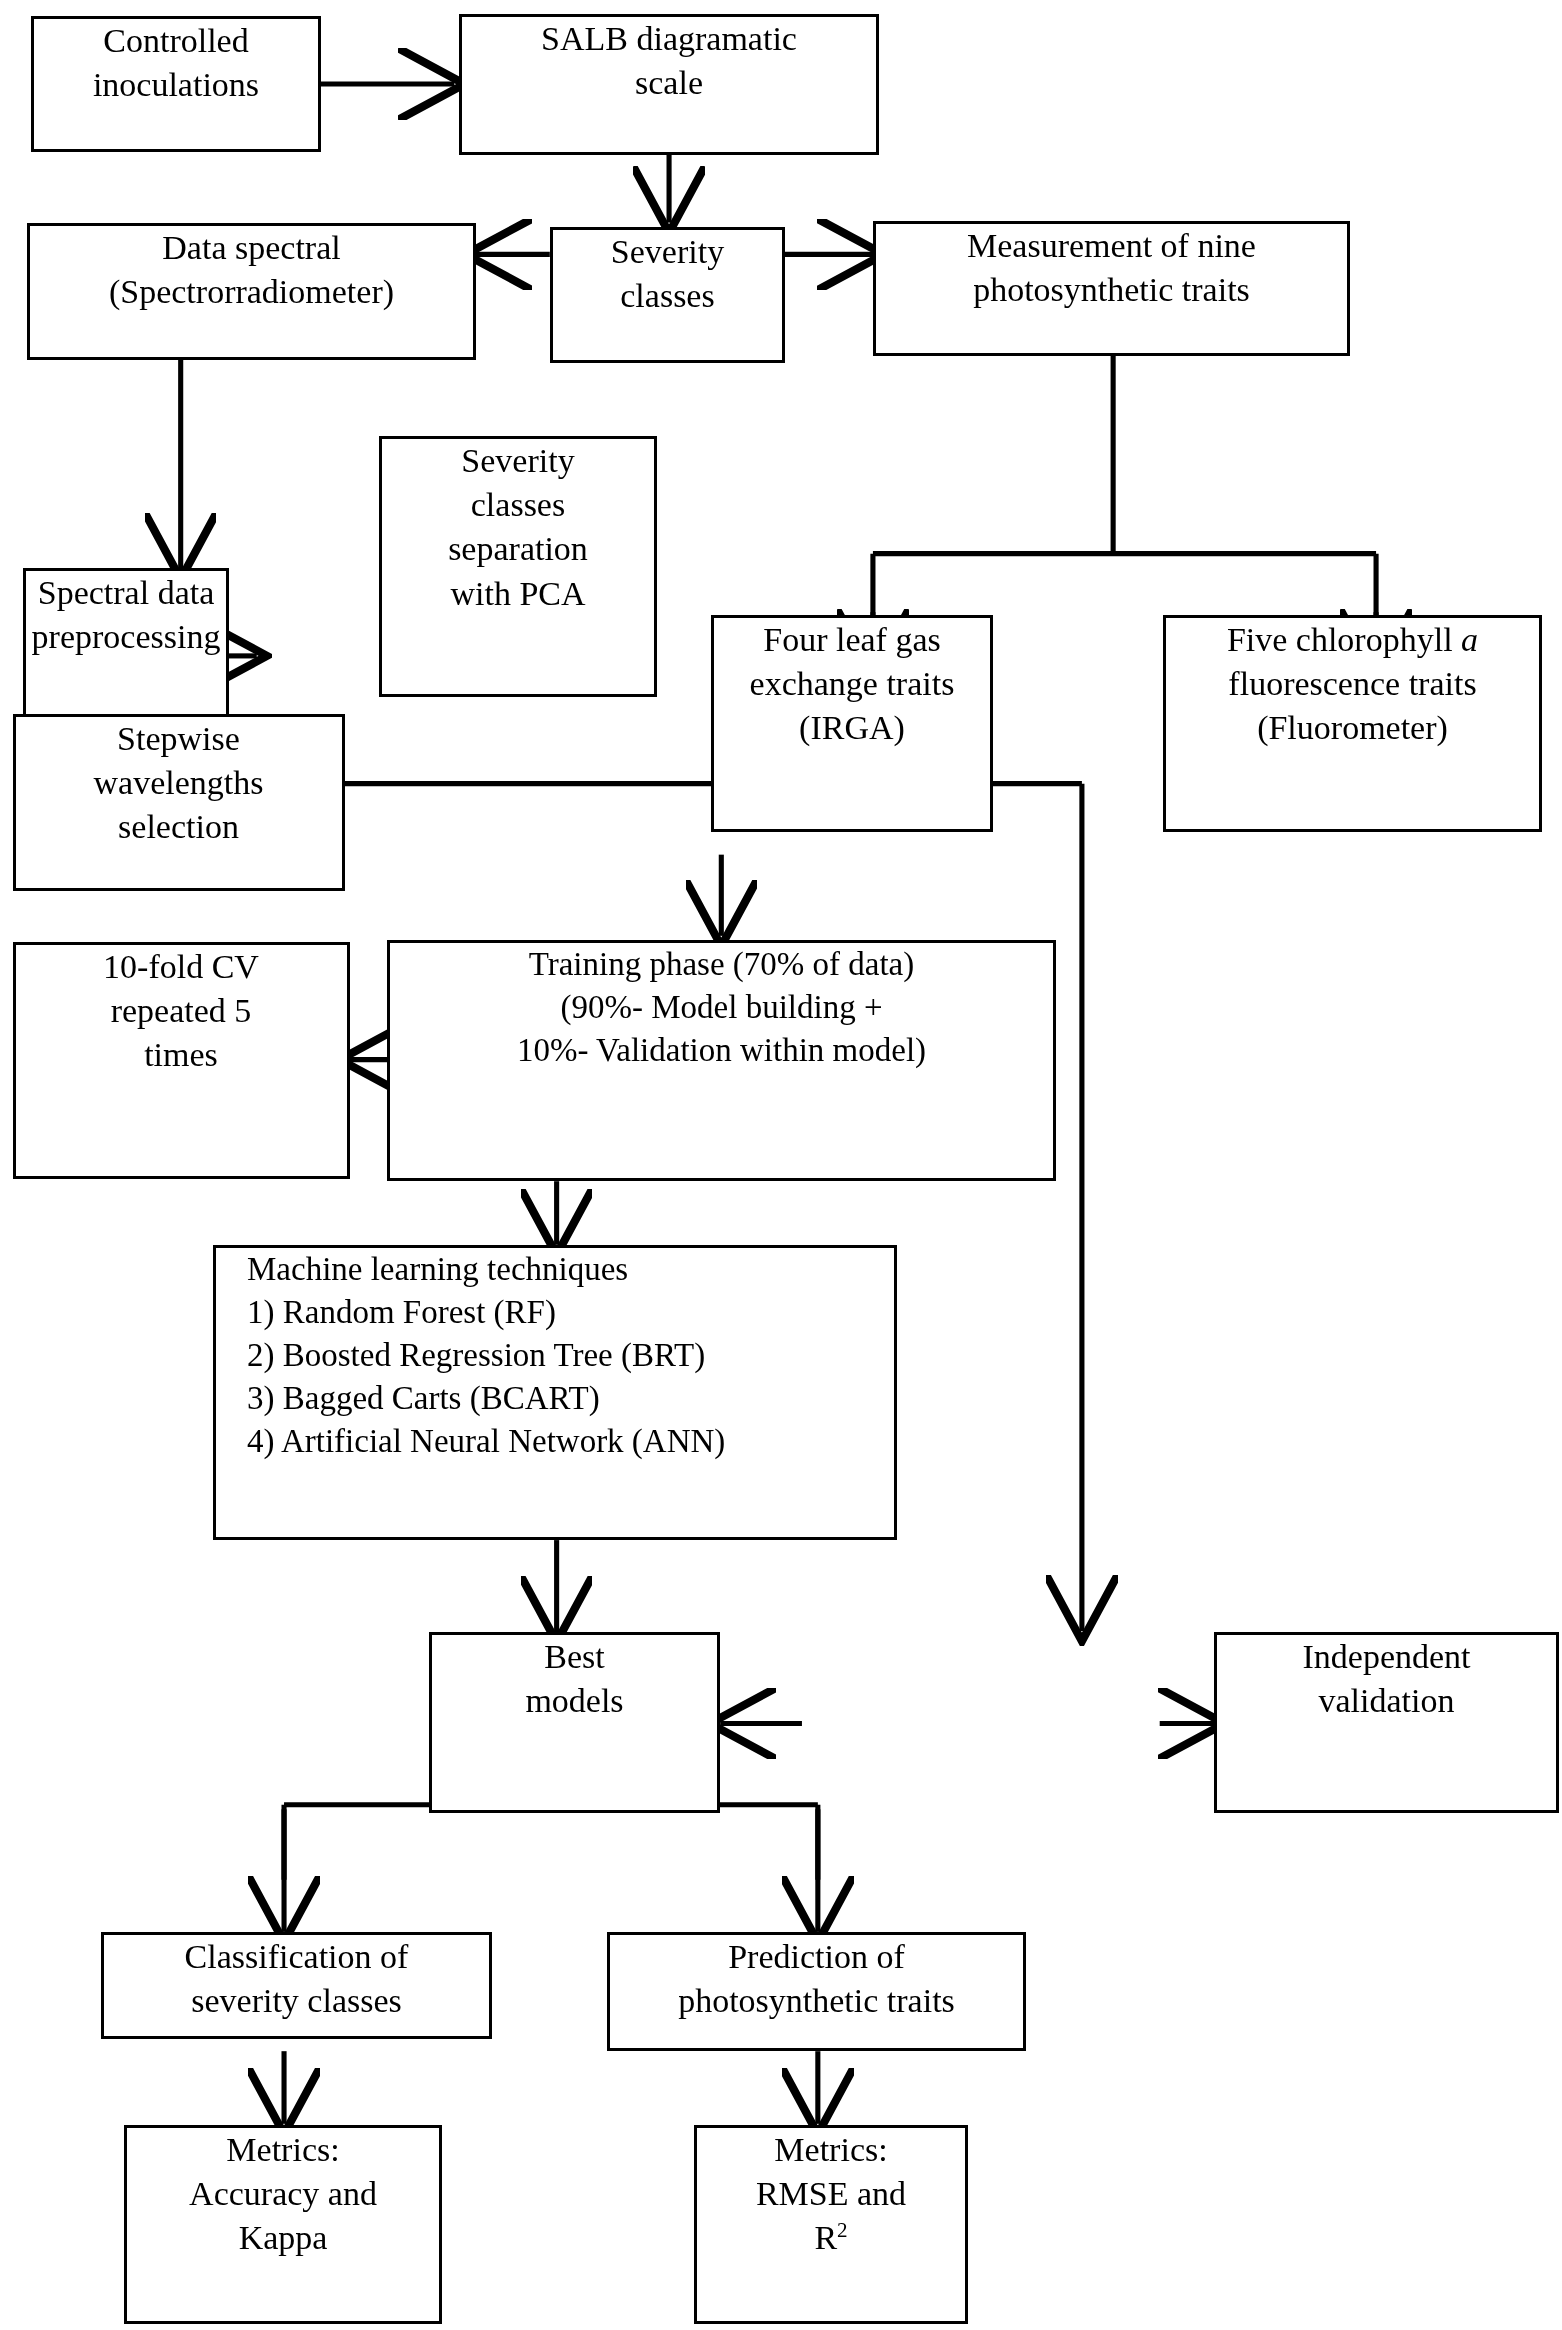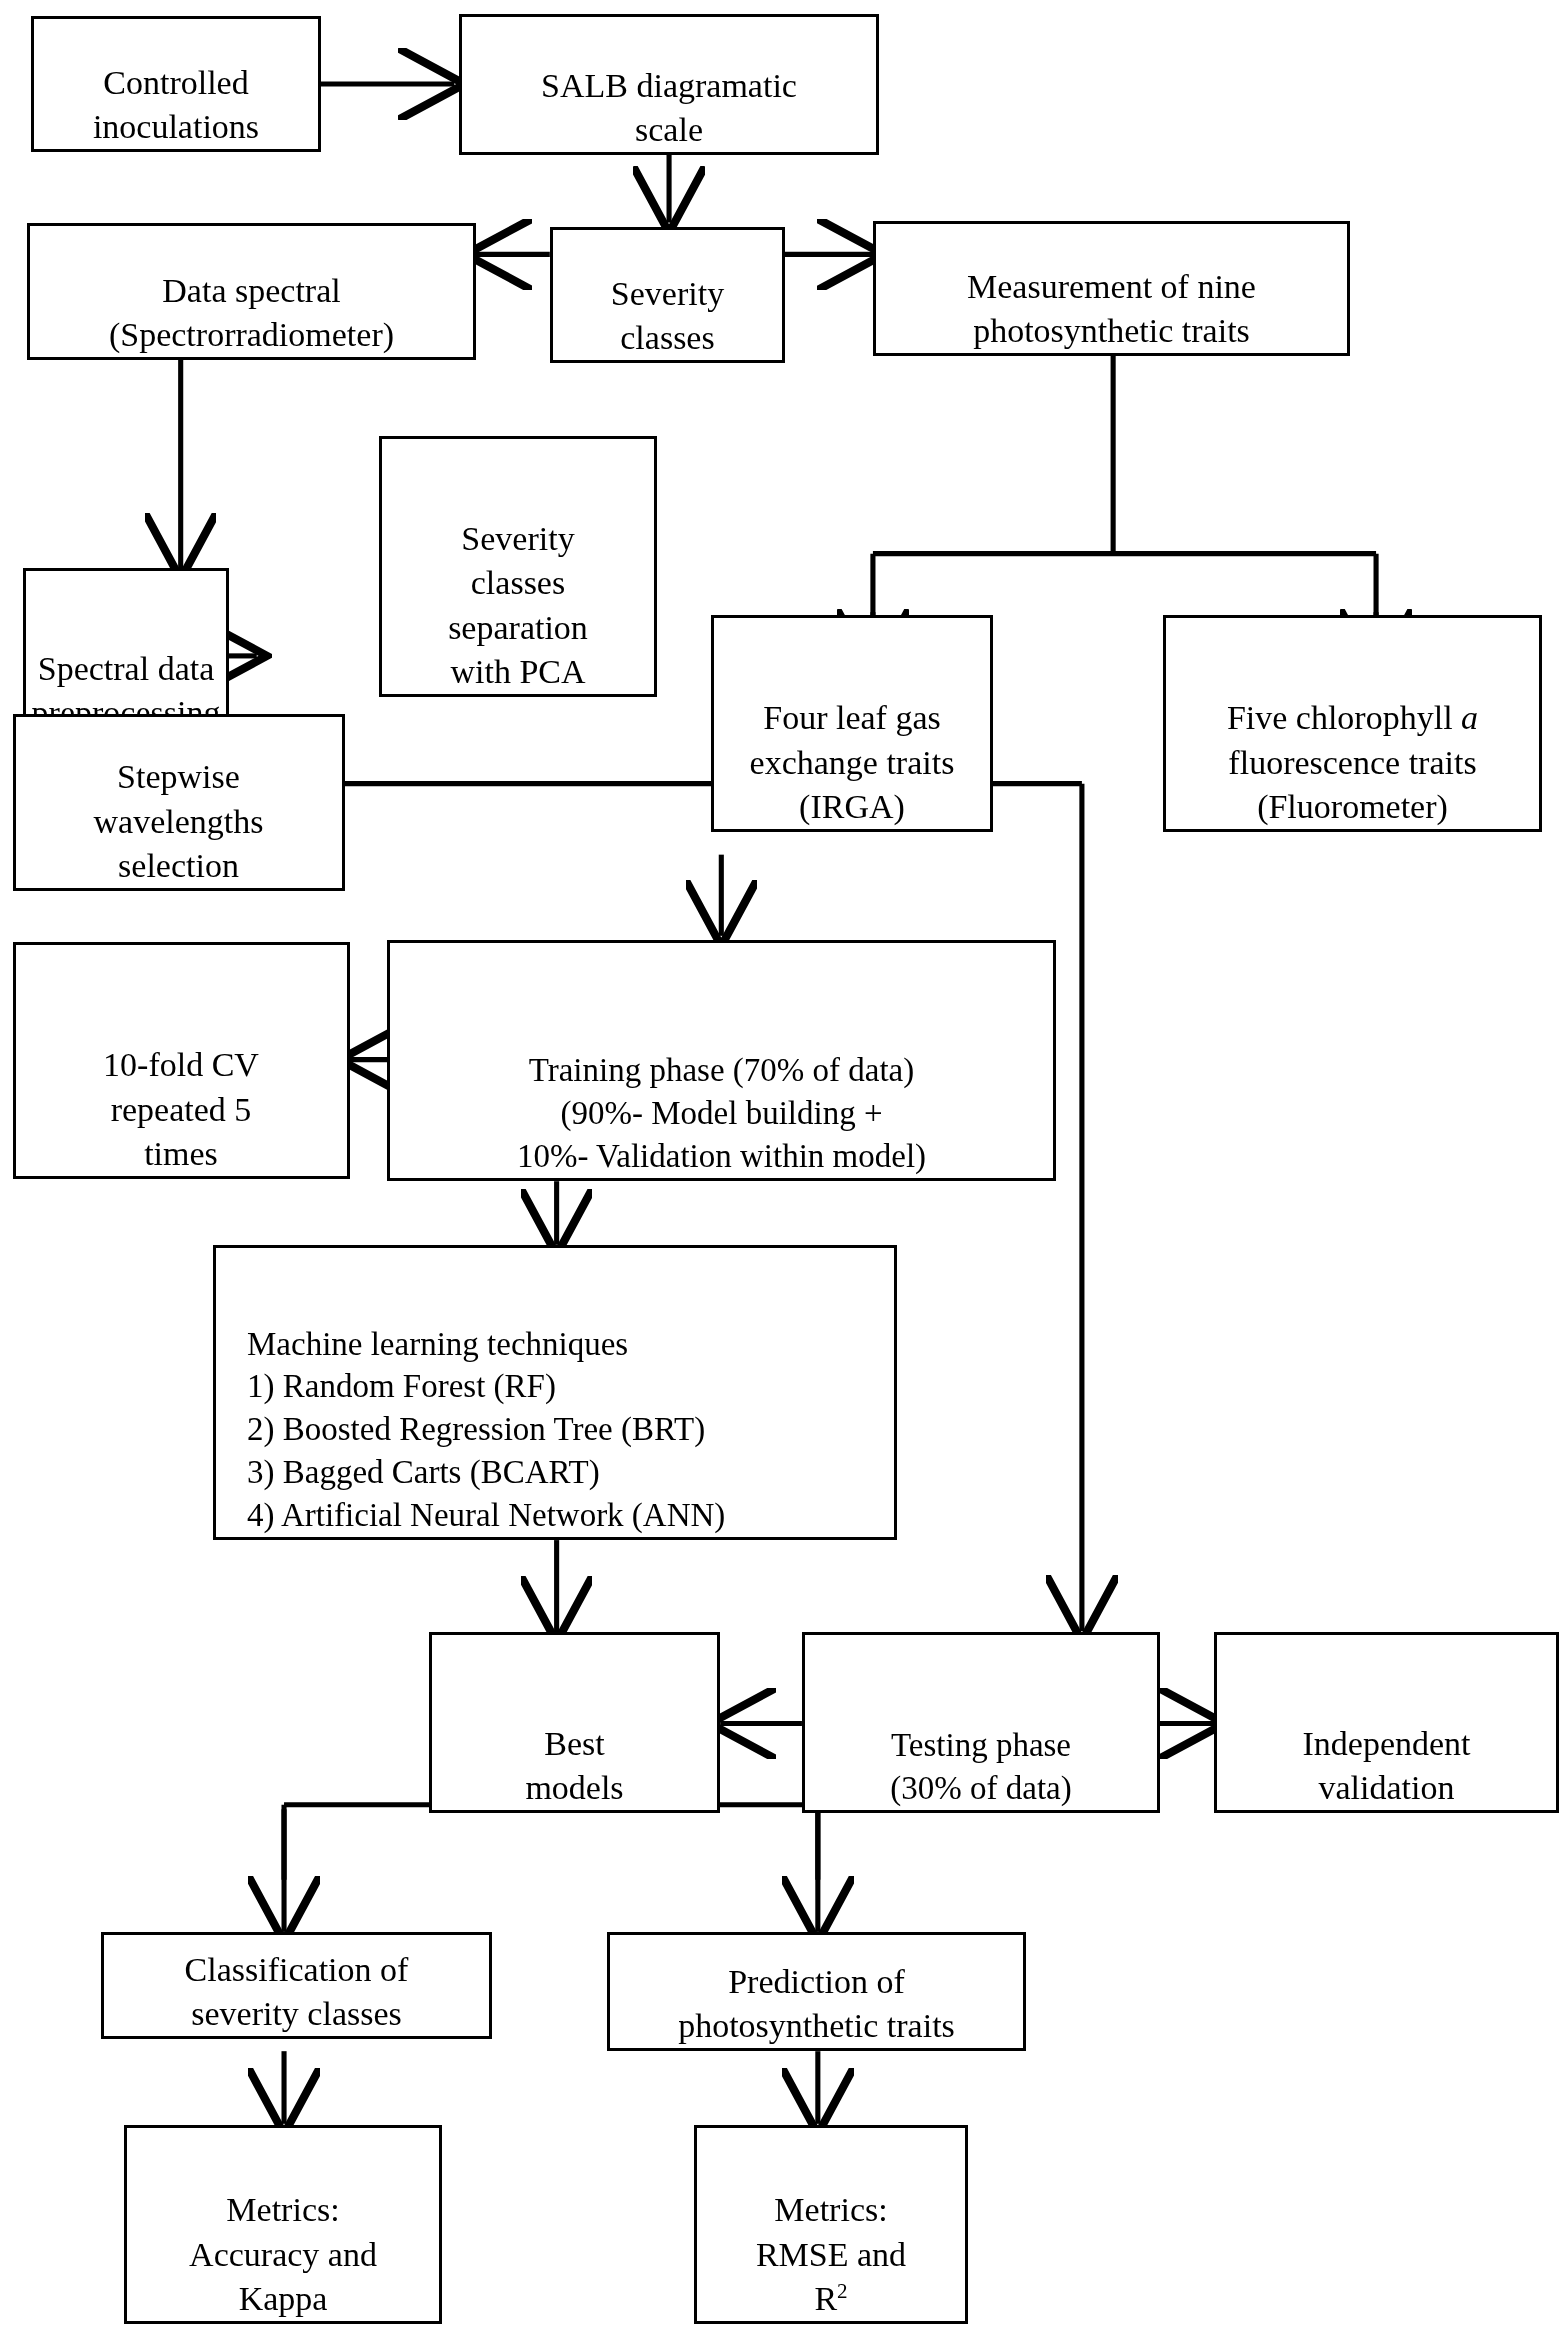--- a/index.html
+++ b/index.html
@@ -1,20 +1,20 @@
 <!DOCTYPE html>
 <html style="font-size:9px"><head>
 <meta charset="utf-8">
 <style>
   html,body{margin:0;padding:0;background:#ffffff;}
   body{font-family:"Liberation Serif","DejaVu Serif",serif;}
   #canvas{position:relative;width:1563px;height:2330px;background:#fff;overflow:hidden;}
   svg.edges{position:absolute;left:0;top:0;width:1563px;height:2330px;pointer-events:none;}
   .node{position:absolute;box-sizing:border-box;border:3.4px solid #000;background:#fff;
-        display:flex;align-items:flex-end;justify-content:center;text-align:center;
+        display:flex;align-items:flex-start;justify-content:center;text-align:center;
         font-family:"Liberation Serif","DejaVu Serif",serif;color:#000;line-height:1.30;}
   .node .txt{display:block;padding:0 5.7px;}
   .node.left .txt{text-align:left;width:100%;padding-left:31px;}
   .f60{font-size:34px;}
   .f58{font-size:33px;}
   sup{font-size:0.62em;vertical-align:super;line-height:0;}
   em{font-style:italic;}
 </style>
 </head>
 <body>
@@ -185,26 +185,20 @@
     </span>
   </div>
 
   <div class="node f60" style="left:429px;top:1632px;width:291px;height:181px;">
     <span class="txt">
       <span>Best</span><br>
       <span>models</span>
     </span>
   </div>
 
-  <div class="node f58" style="left:802px;top:1632px;width:358px;height:181px;">
-    <span class="txt">
-      <span>Testing phase</span><br>
-      <span>(30% of data)</span>
-    </span>
-  </div>
 
   <div class="node f60" style="left:1214px;top:1632px;width:345px;height:181px;">
     <span class="txt">
       <span>Independent</span><br>
       <span>validation</span>
     </span>
   </div>
 
   <div class="node f60" style="left:101px;top:1932px;width:391px;height:107px;">
     <span class="txt">

